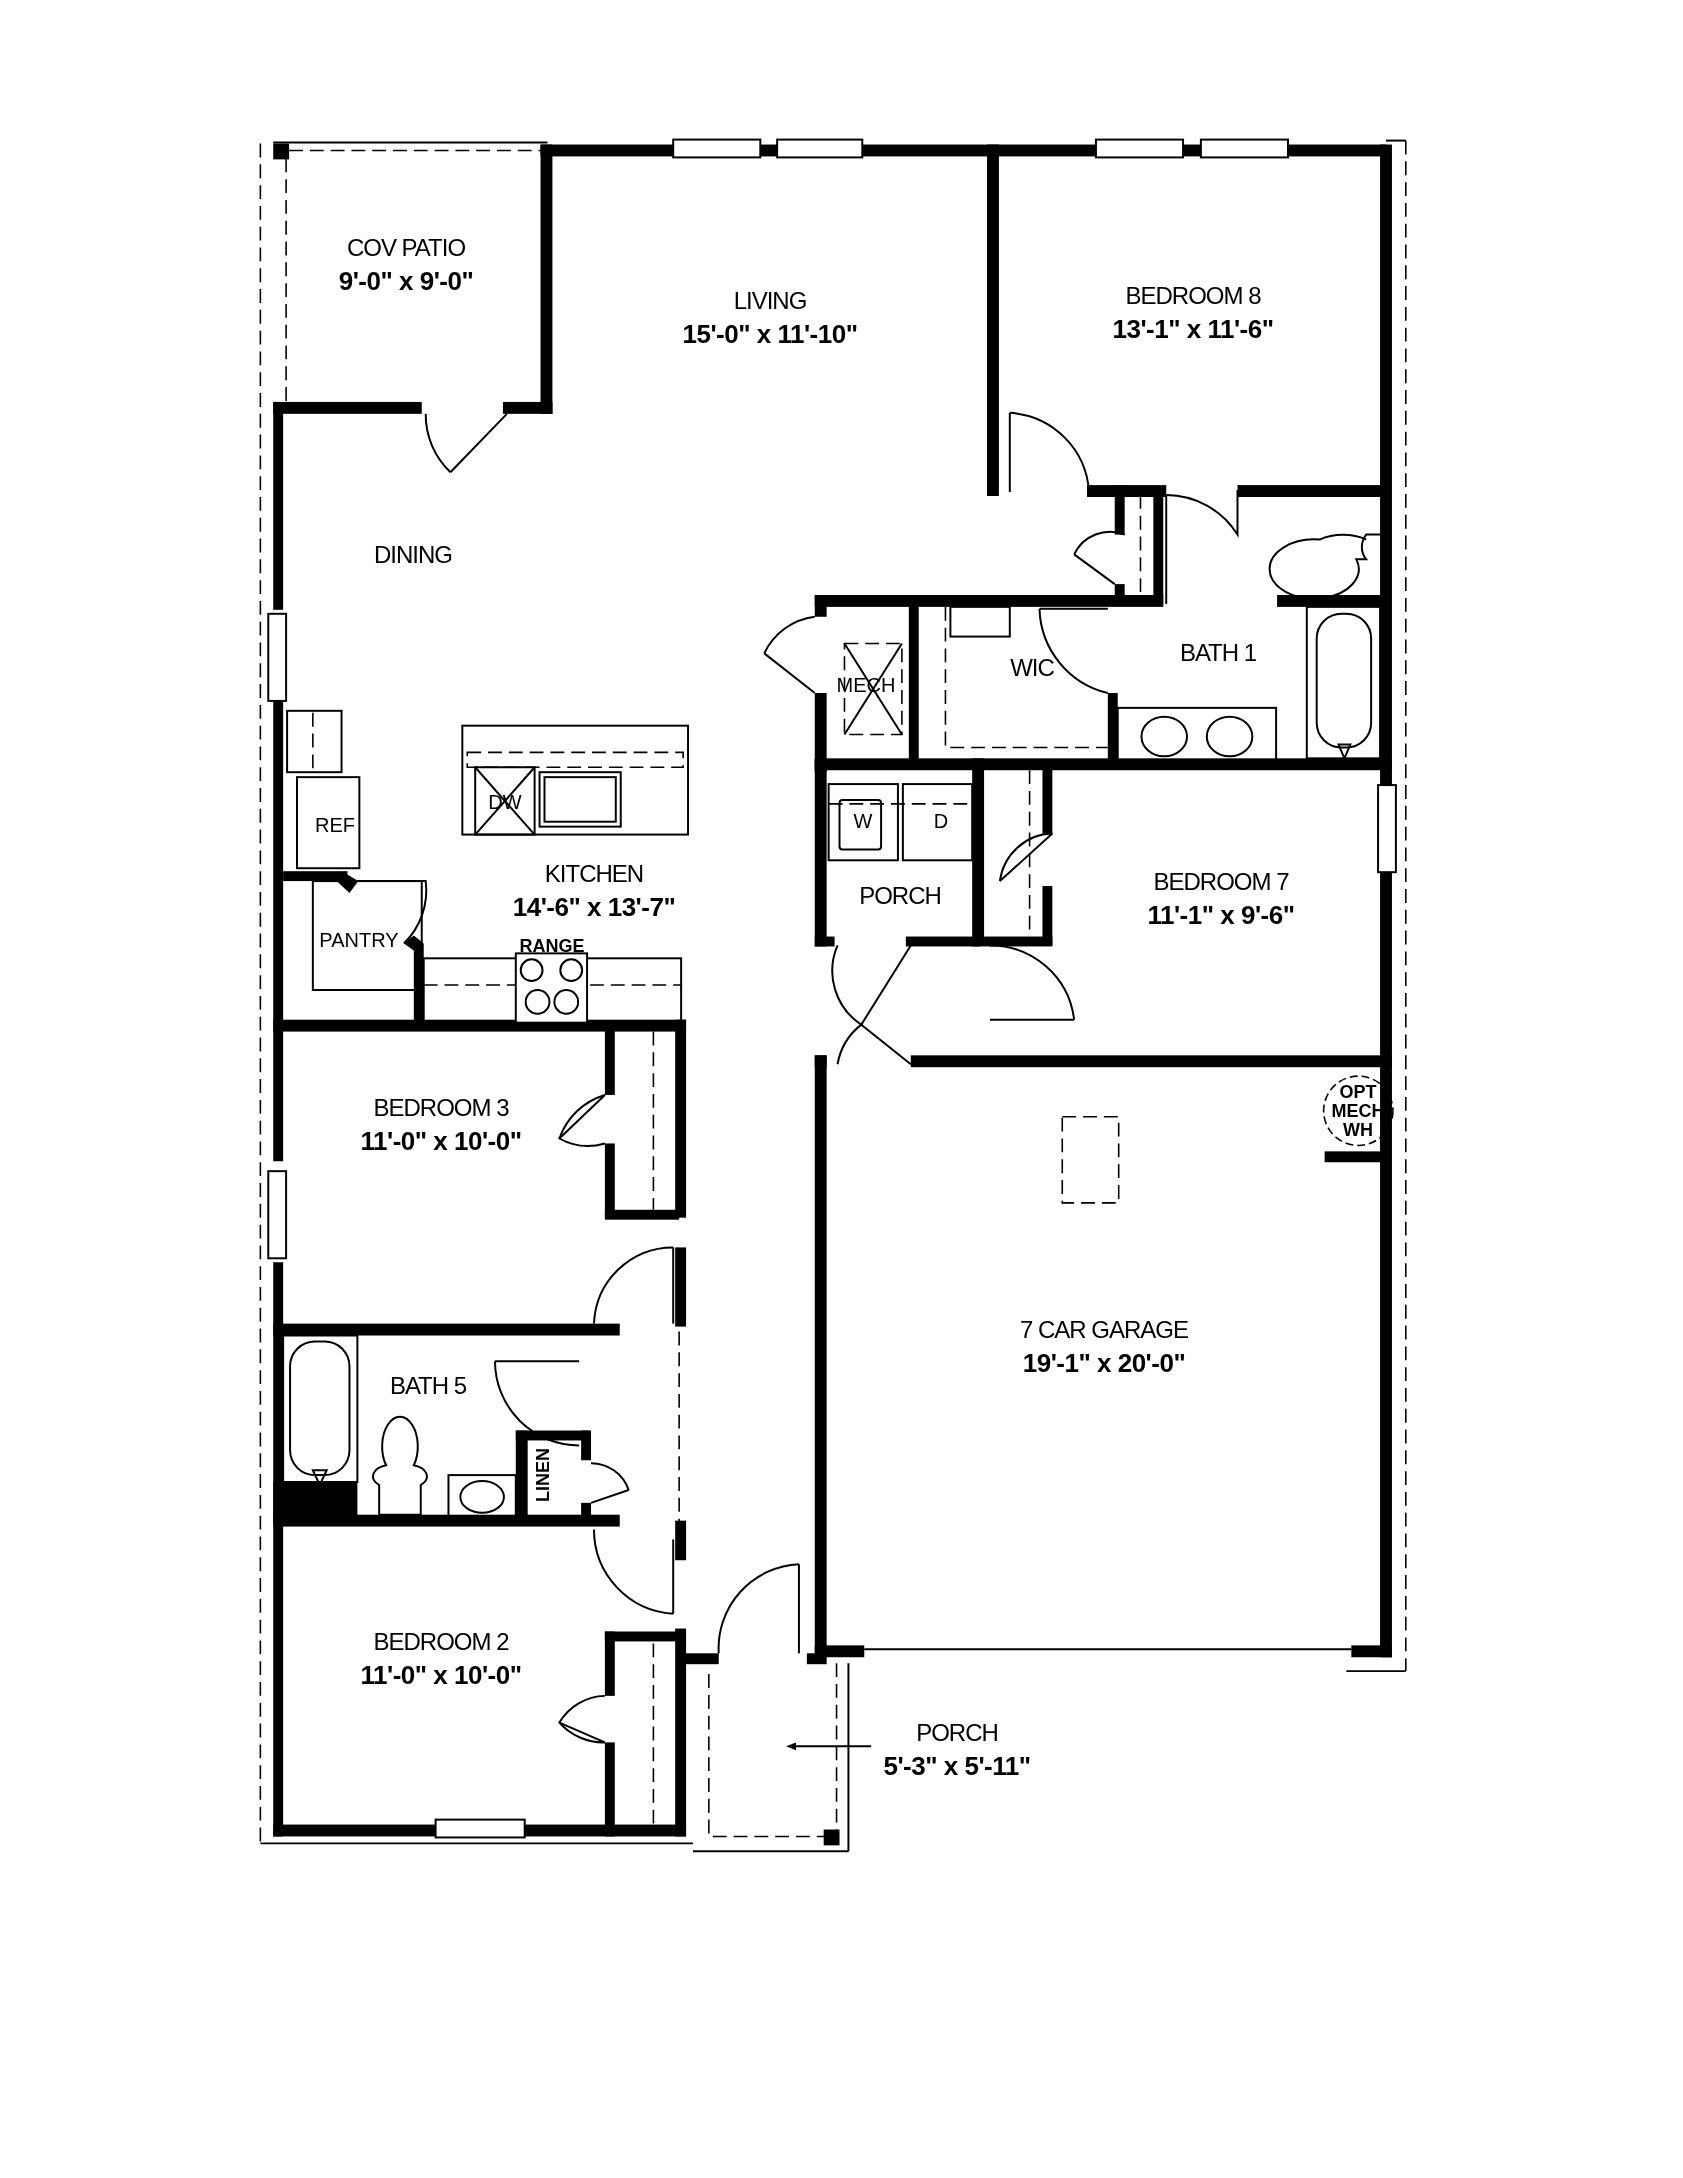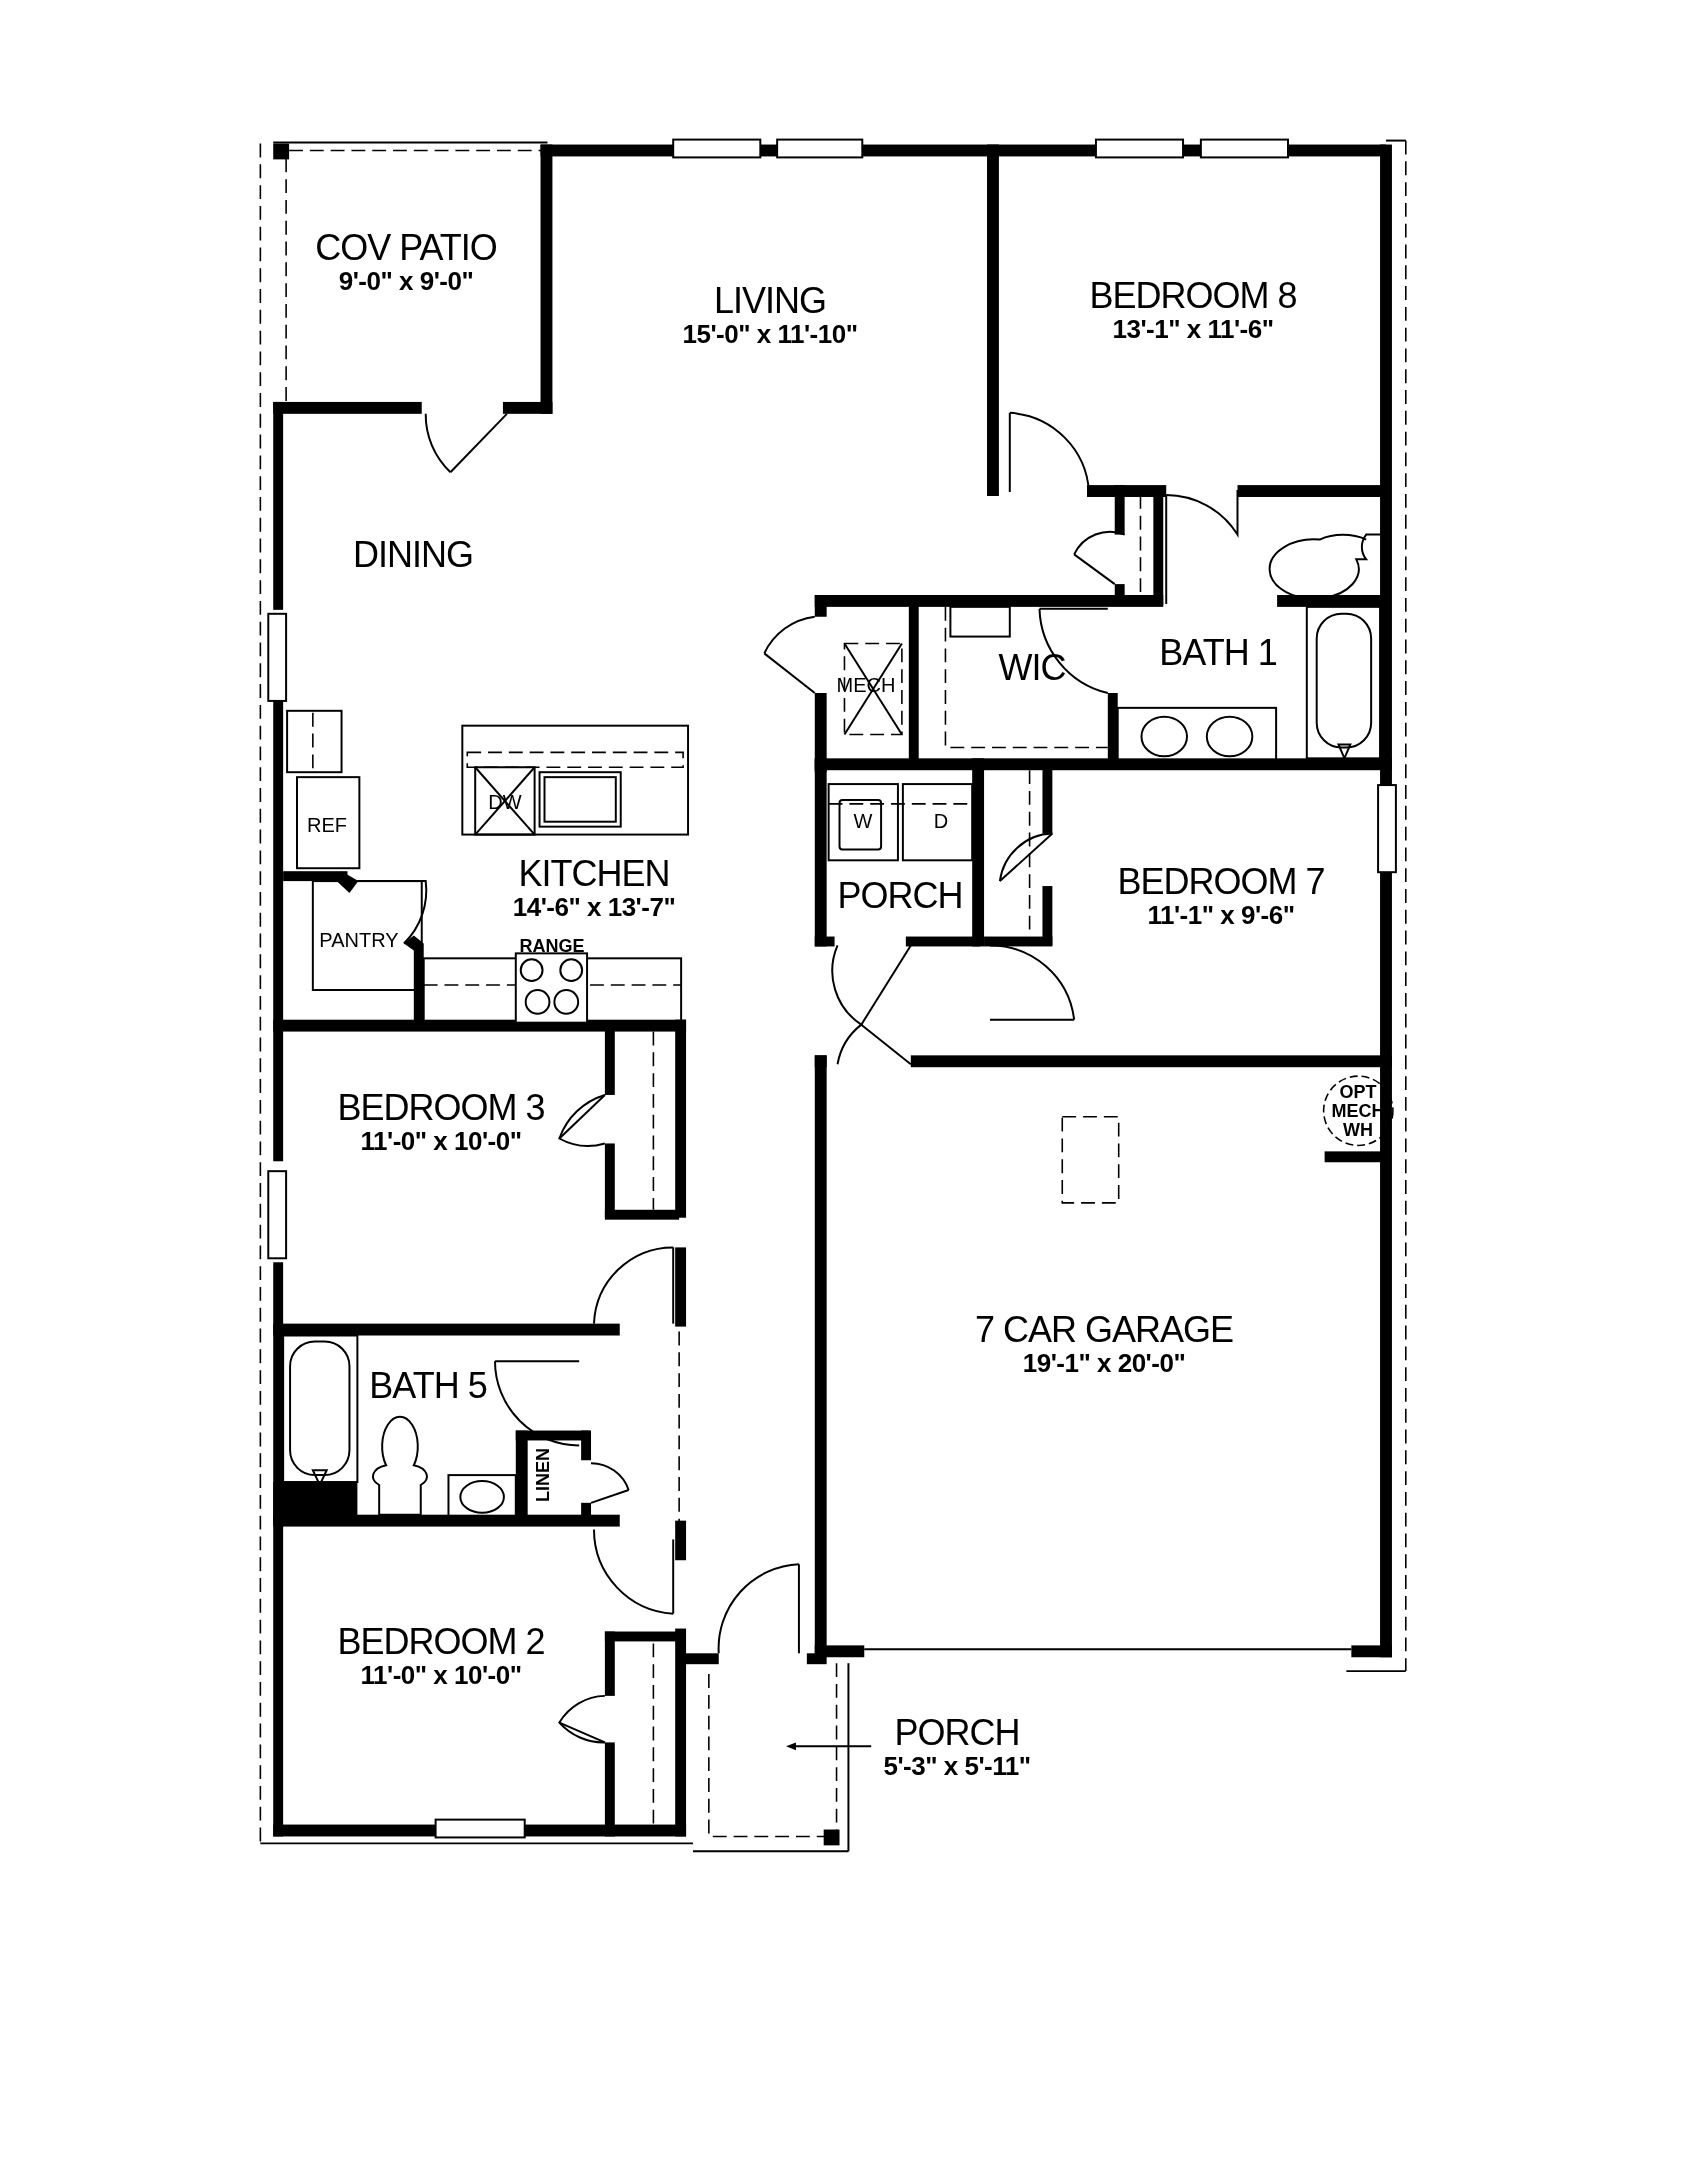--- a/index.html
+++ b/index.html
@@ -3,21 +3,21 @@
 <meta charset="utf-8">
 <style>
   html,body{margin:0;padding:0;background:#ffffff;}
   body{width:1683px;height:2178px;position:relative;overflow:hidden;font-family:"Liberation Sans",sans-serif;}
   svg{position:absolute;left:0;top:0;}
   .wall{fill:#000;}
   .thin{stroke:#000;stroke-width:2;fill:none;}
   .thinw{stroke:#000;stroke-width:2;fill:#fff;}
   .dash{stroke:#000;stroke-width:1.6;fill:none;stroke-dasharray:14 7;}
   .lbl{position:absolute;transform:translate(-50%,-50%);text-align:center;white-space:nowrap;color:#000;font-family:"Liberation Sans",sans-serif;font-stretch:condensed;}
-  .name{font-size:36px;line-height:38px;letter-spacing:-1px;}
+  .name{font-size:24px;line-height:38px;letter-spacing:-1px;}
   .dim{font-size:26px;line-height:28px;font-weight:bold;letter-spacing:-0.5px;}
   .small{font-size:20px;font-weight:normal;}
   .tiny{font-size:18px;font-weight:bold;line-height:19px;}
 </style>
 </head>
 <body>
 
 <svg width="1683" height="2178" viewBox="0 0 1700 2200">
 
   <g>
@@ -267,21 +267,21 @@
   <div class="name">BEDROOM 8</div>
   <div class="dim">13'-1" x 11'-6"</div>
 </div>
 <div class="lbl" style="left:413px;top:555px">
   <div class="name">DINING</div>
 </div>
 <div class="lbl small" style="left:866px;top:685px">MECH</div>
 <div class="lbl name" style="left:1032px;top:668px">WIC</div>
 <div class="lbl name" style="left:1218px;top:653px">BATH 1</div>
 <div class="lbl small" style="left:505px;top:802px">DW</div>
-<div class="lbl small" style="left:327px;top:825px">REF</div>
+<div class="lbl small" style="left:335px;top:825px">REF</div>
 <div class="lbl" style="left:594px;top:888px">
   <div class="name">KITCHEN</div>
   <div class="dim">14'-6" x 13'-7"</div>
 </div>
 <div class="lbl small" style="left:359px;top:940px">PANTRY</div>
 <div class="lbl tiny" style="left:552px;top:946px">RANGE</div>
 <div class="lbl small" style="left:863px;top:821px">W</div>
 <div class="lbl small" style="left:941px;top:821px">D</div>
 <div class="lbl name" style="left:900px;top:896px">PORCH</div>
 <div class="lbl" style="left:1221px;top:896px">

